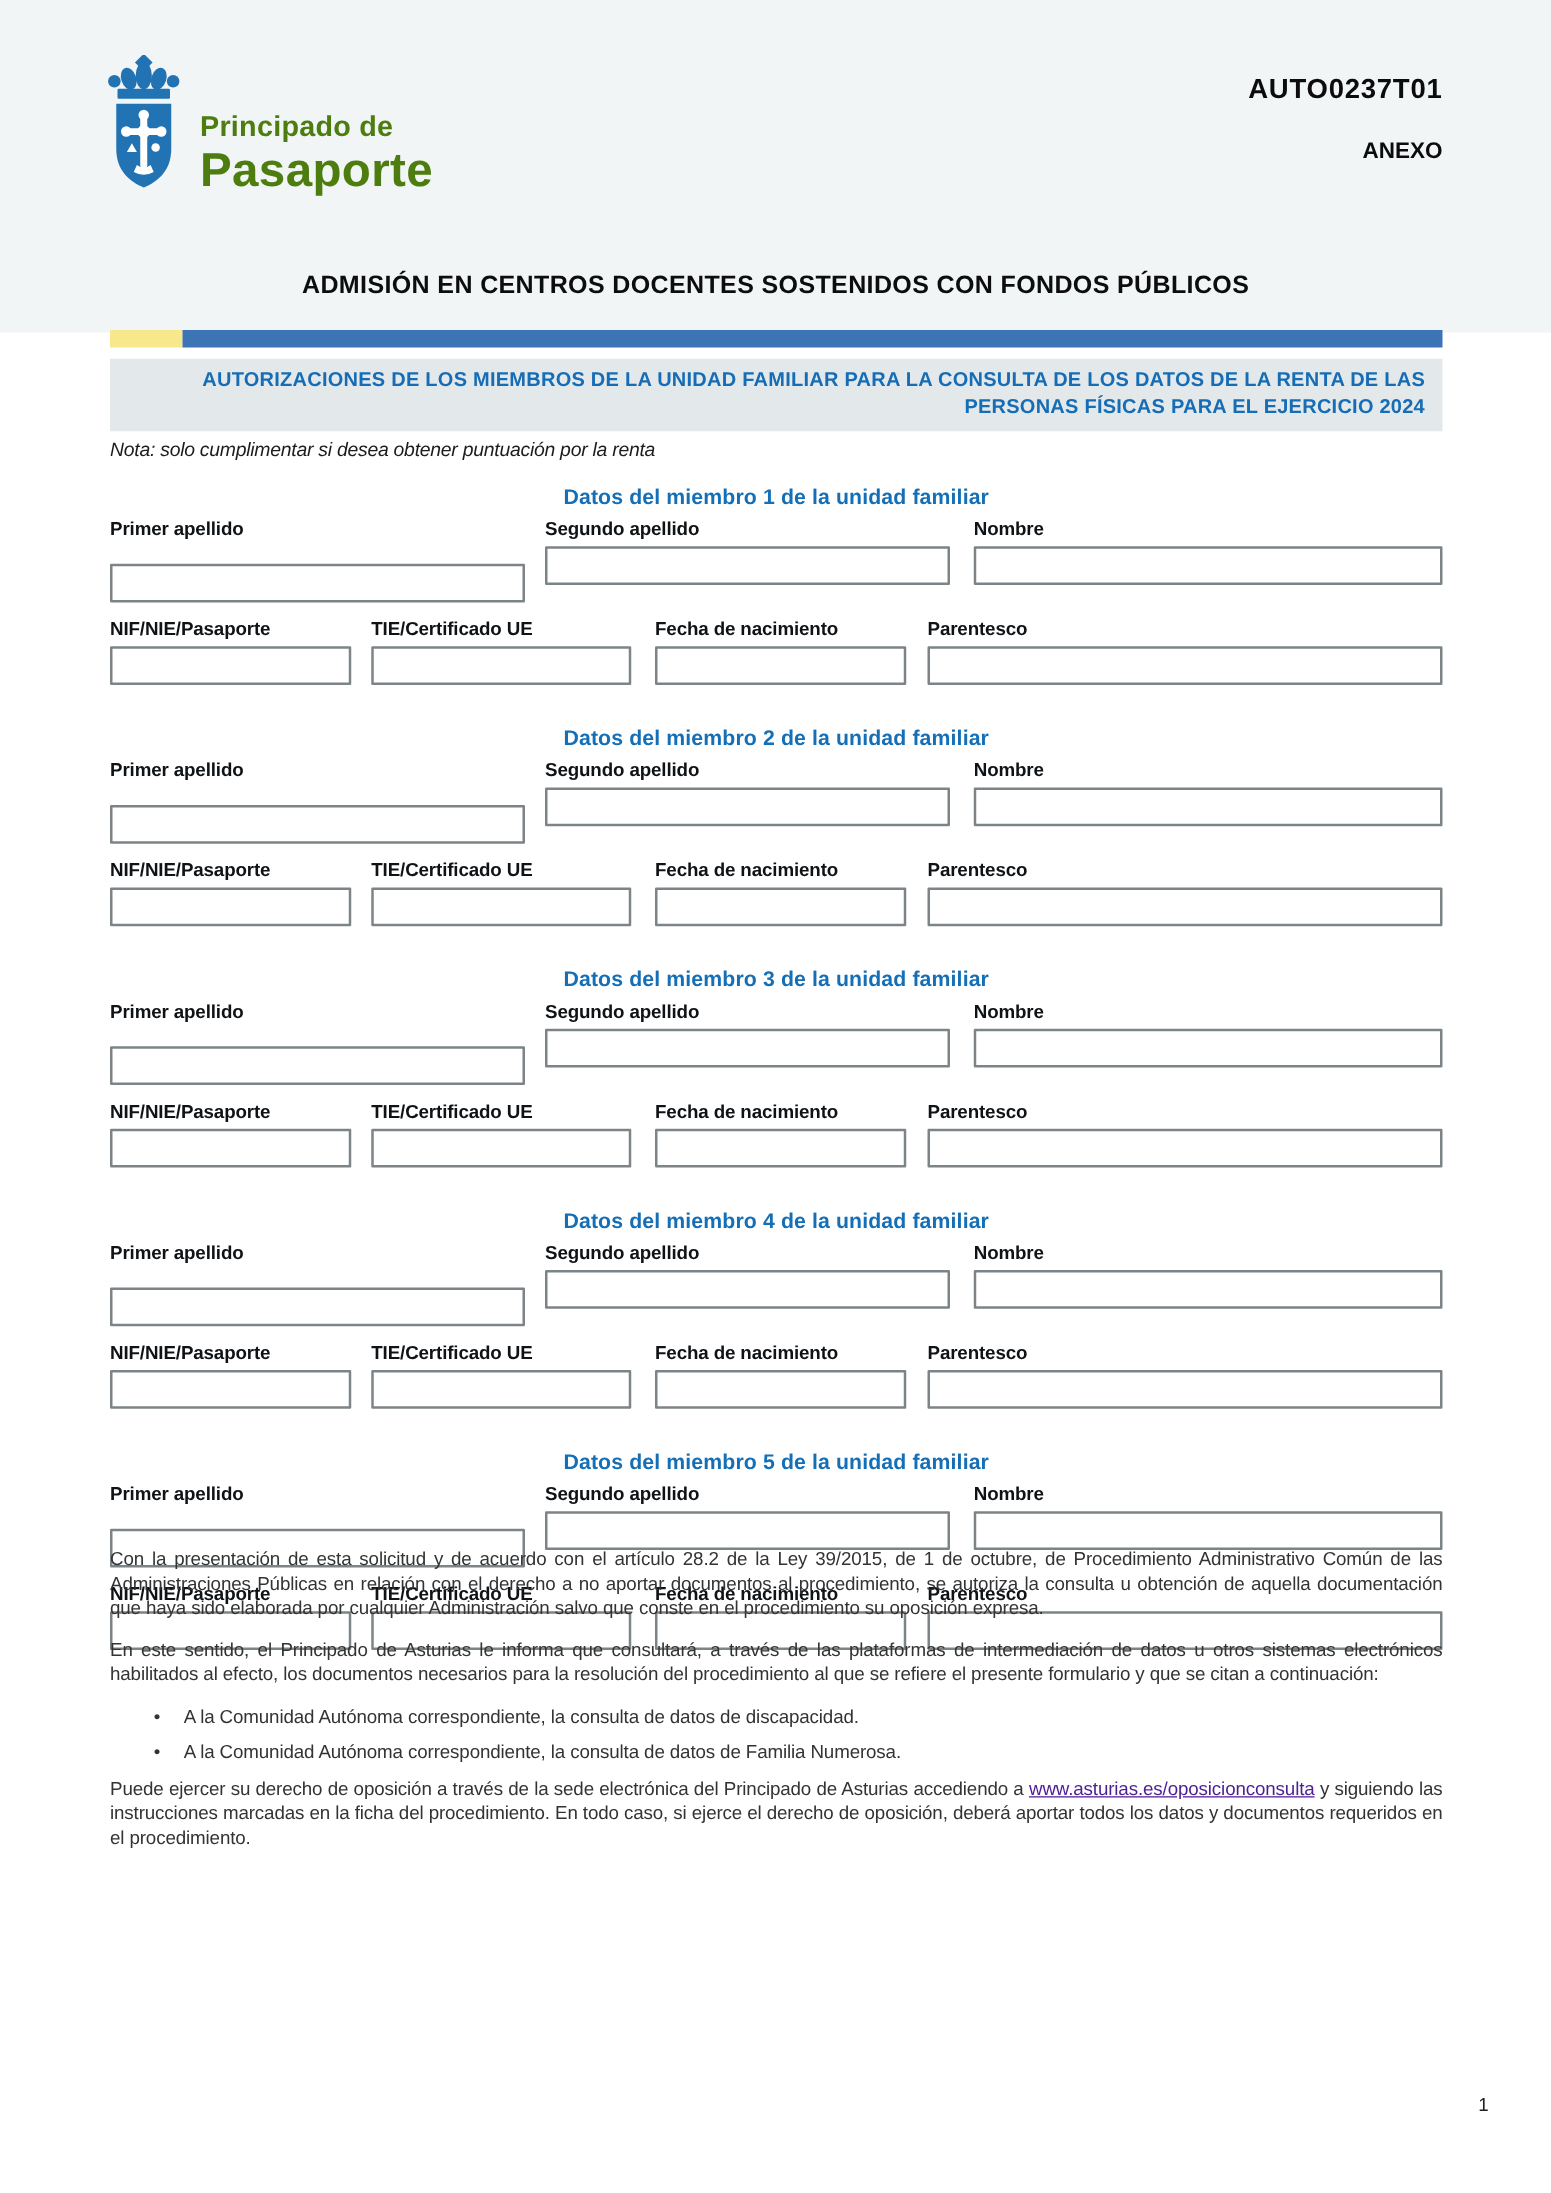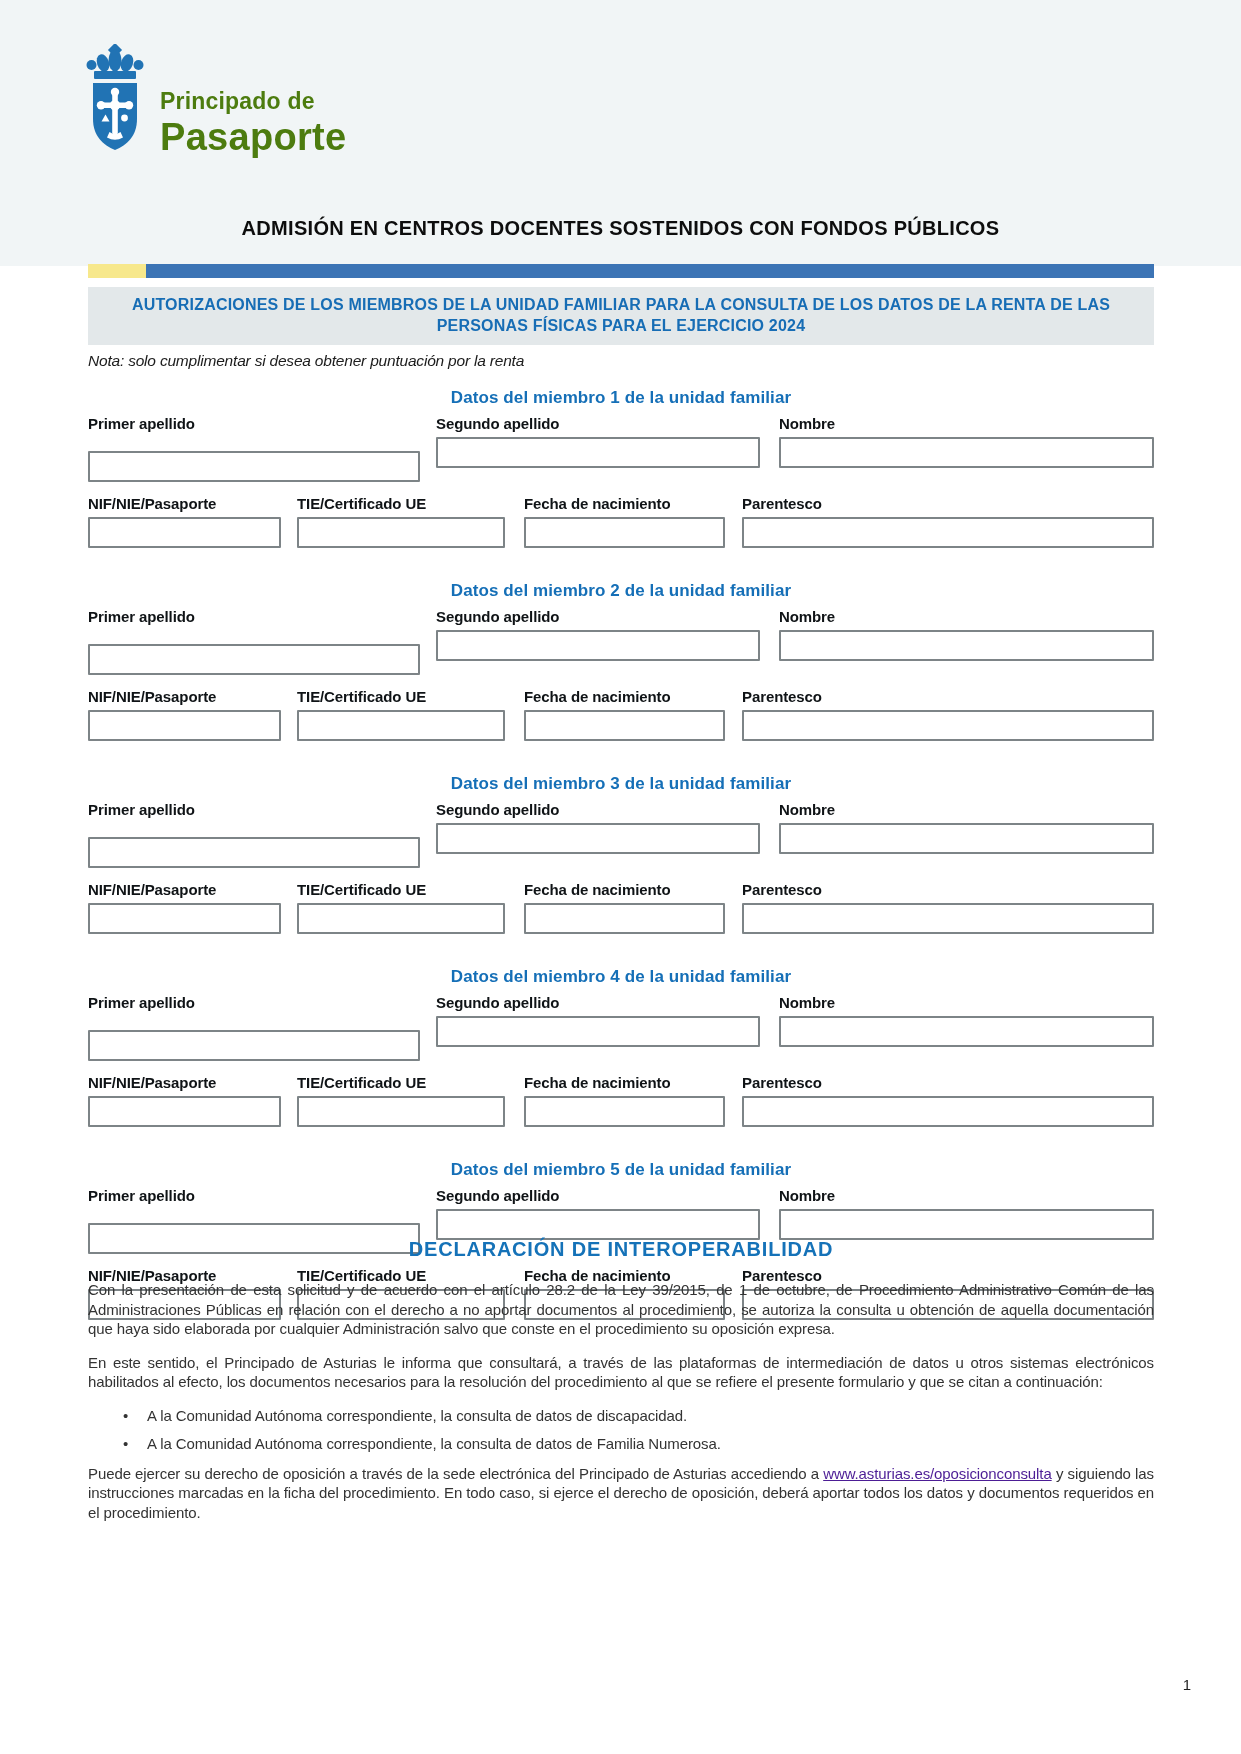--- a/index.html
+++ b/index.html
@@ -29,21 +29,21 @@
 
   
   .topbar { position:absolute; top:264px; left:88px; width:1066px; height:14px; display:flex; }
   .topbar-yellow { width:58px; background:#f7e88c; }
   .topbar-blue { flex:1; background:#3c74b5; }
 
   .banner {
     position:absolute; top:287px; left:88px; width:1066px; box-sizing:border-box;
     background:#e3e8ea; padding:7px 14px 8px; text-align:center;
   }
-  .banner-text { color:#176db5; font-weight:bold; font-size:16px; line-height:1.33; letter-spacing:0.2px; }
+  .banner-text { color:#176db5; font-weight:bold; font-size:16px; line-height:1.33; letter-spacing:0.2px;text-align:right; }
 
   .note {
     position:absolute; top:352px; left:88px;
     font-style:italic; font-size:15.5px; color:#1c1c1c; letter-spacing:-0.2px;
   }
 
   
   .form-area { position:absolute; top:388px; left:88px; width:1066px; }
   .member { margin-bottom:33px; }
   .member-heading { margin:0 0 7px 0; font-size:17px; font-weight:bold; color:#156fb7; letter-spacing:0.1px;text-align:center; }
@@ -110,20 +110,24 @@
           <circle cx="38.5" cy="74" r="3.4"></circle>
         </g>
       </svg>
     </span>
     <span class="logo-text">
       <div class="logo-line1">Principado de</div>
       <div class="logo-line2">Pasaporte</div>
     </span>
   </div>
 
+  <div class="code-block">
+    <div class="code-main">AUTO0237T01</div>
+    <div class="code-annex">ANEXO</div>
+  </div>
 
   <div class="doc-title">ADMISIÓN EN CENTROS DOCENTES SOSTENIDOS CON FONDOS PÚBLICOS</div>
 
   <div class="topbar">
     <div class="topbar-yellow"></div>
     <div class="topbar-blue"></div>
   </div>
 
   <div class="banner">
     <div class="banner-text">AUTORIZACIONES DE LOS MIEMBROS DE LA UNIDAD FAMILIAR PARA LA CONSULTA DE LOS DATOS DE LA RENTA DE LAS PERSONAS FÍSICAS PARA EL EJERCICIO 2024</div>
@@ -307,21 +311,20 @@
         </div>
         <div class="fcol c2-4">
           <label>Parentesco</label>
           <input type="text" value="" style="">
         </div>
       </div>
     </section>
   </div>
 
   <div class="declaration">
-    <h2 class="decl-heading">DECLARACIÓN DE INTEROPERABILIDAD</h2>
     <p class="decl-p">Con la presentación de esta solicitud y de acuerdo con el artículo 28.2 de la Ley 39/2015, de 1 de octubre, de Procedimiento Administrativo Común de las Administraciones Públicas en relación con el derecho a no aportar documentos al procedimiento, se autoriza la consulta u obtención de aquella documentación que haya sido elaborada por cualquier Administración salvo que conste en el procedimiento su oposición expresa.</p>
     <p class="decl-p">En este sentido, el Principado de Asturias le informa que consultará, a través de las plataformas de intermediación de datos u otros sistemas electrónicos habilitados al efecto, los documentos necesarios para la resolución del procedimiento al que se refiere el presente formulario y que se citan a continuación:</p>
     <ul class="decl-bullets">
       <li>
         <span class="dot">•</span>
         <span>A la Comunidad Autónoma correspondiente, la consulta de datos de discapacidad.</span>
       </li>
       <li>
         <span class="dot">•</span>
         <span>A la Comunidad Autónoma correspondiente, la consulta de datos de Familia Numerosa.</span>

